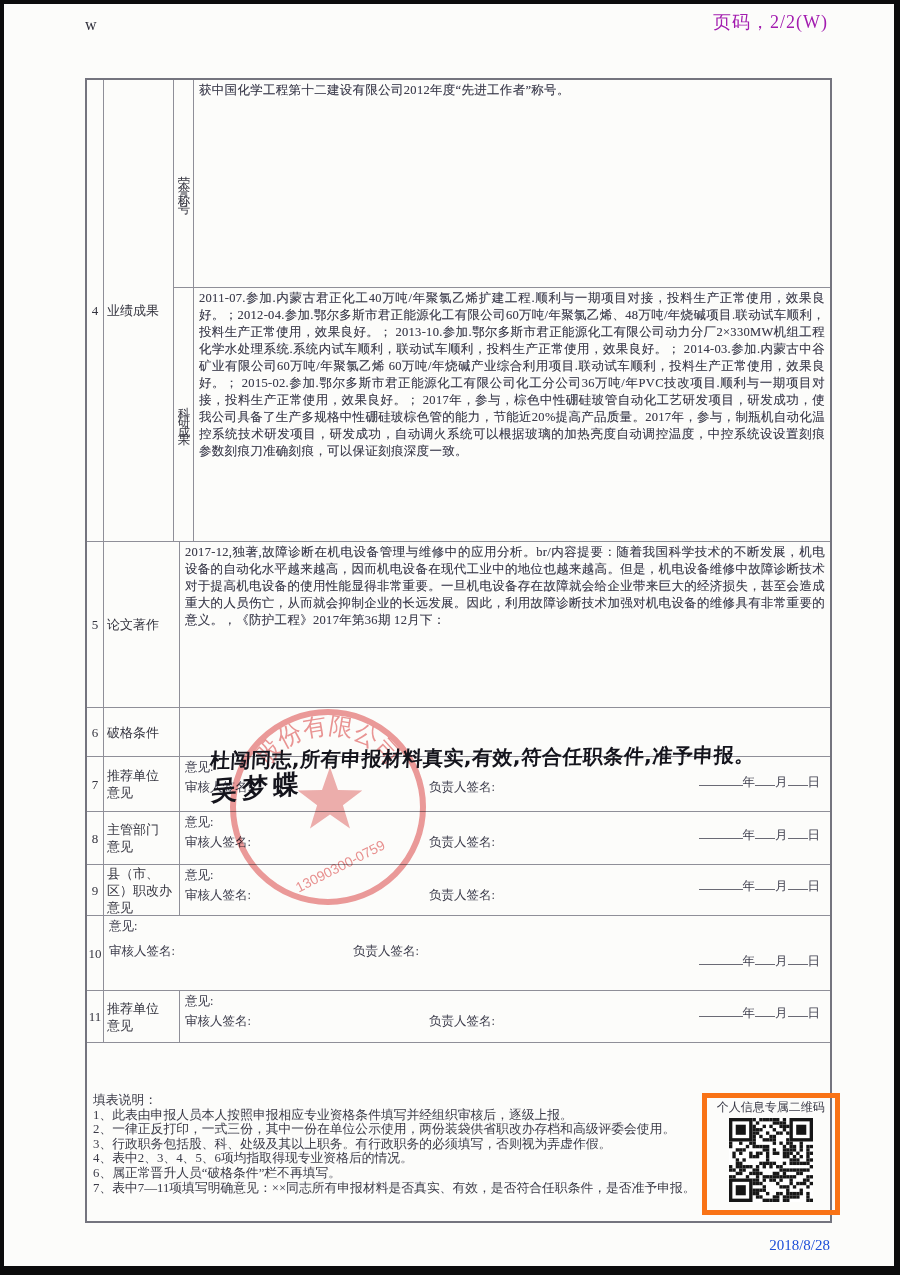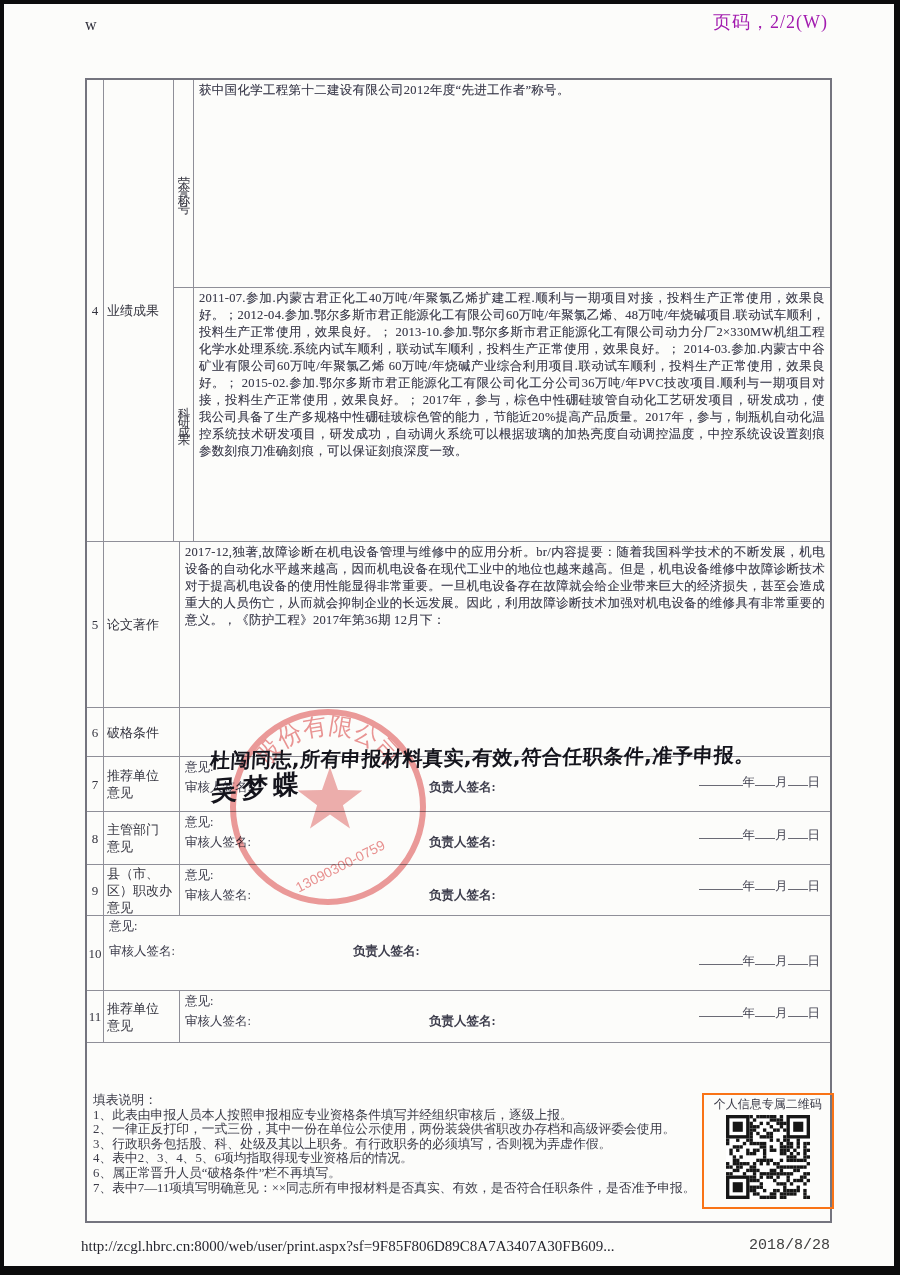--- a/index.html
+++ b/index.html
@@ -39,42 +39,42 @@
   .r4b{height:253px;}
   .r5{height:165px;}
   .r6{height:48px;}
   .r7{height:54px;}
   .r8{height:52px;}
   .r9{height:50px;}
   .r10{height:74px;}
   .r11{height:51px;}
   .op-content{flex:1;position:relative;padding:2px 5px;box-sizing:border-box;color:#3d3d4c;}
   .op-sigs{position:relative;margin-top:3px;height:16px;}
-  .sig2{position:absolute;left:244px;top:0;font-weight:bold;}
+  .sig2{position:absolute;left:244px;top:0;}
   .op-date{position:absolute;right:10px;bottom:20px;font-size:12.5px;color:#3d3d4c;white-space:nowrap;}
   .bl{display:inline-block;border-bottom:1px solid #6a6a75;height:11px;}
   .w44{width:44px;} .w20{width:20px;}
 
   
   .rnotes{height:130px;display:flex;}
   .notes-left{flex:1;padding:2px 6px;font-size:12.8px;line-height:14.6px;color:#3a3a47;}
   .notes-left div{white-space:nowrap;}
-  .qr-box{width:128px;height:112px;flex:none;border:2px solid #f97316;margin:2px 1px 0 0;
+  .qr-box{width:128px;height:112px;flex:none;border:5px solid #f97316;margin:2px 1px 0 0;
     display:flex;flex-direction:column;align-items:center;}
   .qr-title{font-size:12px;color:#3a3a47;margin-top:1px;white-space:nowrap;}
   .qr-box svg{margin-top:2px;}
 
   
   .stamp{position:absolute;left:223px;top:699px;pointer-events:none;mix-blend-mode:multiply;opacity:.85;}
   .hand{position:absolute;font-family:"DejaVu Sans",sans-serif;font-weight:700;color:#14141c;pointer-events:none;}
   .hand-op{left:206px;top:740px;width:625px;font-size:20px;letter-spacing:.5px;transform:rotate(-.6deg) skewX(-4deg);}
   .hand-sig{left:207px;top:766px;font-size:26px;letter-spacing:5px;transform:rotate(-5deg) skewX(-6deg);}
 
   .ftr-url{position:absolute;left:77px;top:1234px;font-size:15px;color:#26262f;}
-  .ftr-date{position:absolute;right:64px;top:1233px;font-size:15px;color:#404040;font-family:Liberation Mono, monospace;}
+  .ftr-date{position:absolute;right:64px;top:1233px;font-size:15px;color:#1d4ed8;}
 </style>
 </head>
 <body>
 
 <div class="paper">
 
   <div class="hdr-left">w</div>
   <div class="hdr-right">页码，2/2(W)</div>
 
   <div class="doc-table">
@@ -457,16 +457,15 @@
     <text fill="#e05a5a" font-size="24" opacity="0.75" font-family="Liberation Serif, serif">
       <textPath href="#arcTop" startOffset="50%" text-anchor="middle">股份有限公司</textPath>
     </text>
     <polygon points="103,64 111,87 135.3,87.5 115.9,102.2 123,125.5 103,111.6 83,125.5 90.1,102.2 70.7,87.5 95,87" fill="#e06060" opacity="0.6"></polygon>
     <text x="58" y="168" transform="rotate(-27 110 150)" fill="#e05a5a" font-size="14" opacity="0.78" font-family="Liberation Sans, sans-serif">13090300-0759</text>
   </svg>
 
   <div class="hand hand-op">杜闯同志,所有申报材料真实,有效,符合任职条件,准予申报。</div>
   <div class="hand hand-sig">吴梦蝶</div>
 
-  <div class="ftr-url">http://zcgl.hbrc.cn:8000/web/user/print.aspx?sf=9F85F806D89C8A7A3407A30FB609...</div>
   <div class="ftr-date">2018/8/28</div>
 
 </div>
 
 </body></html>

